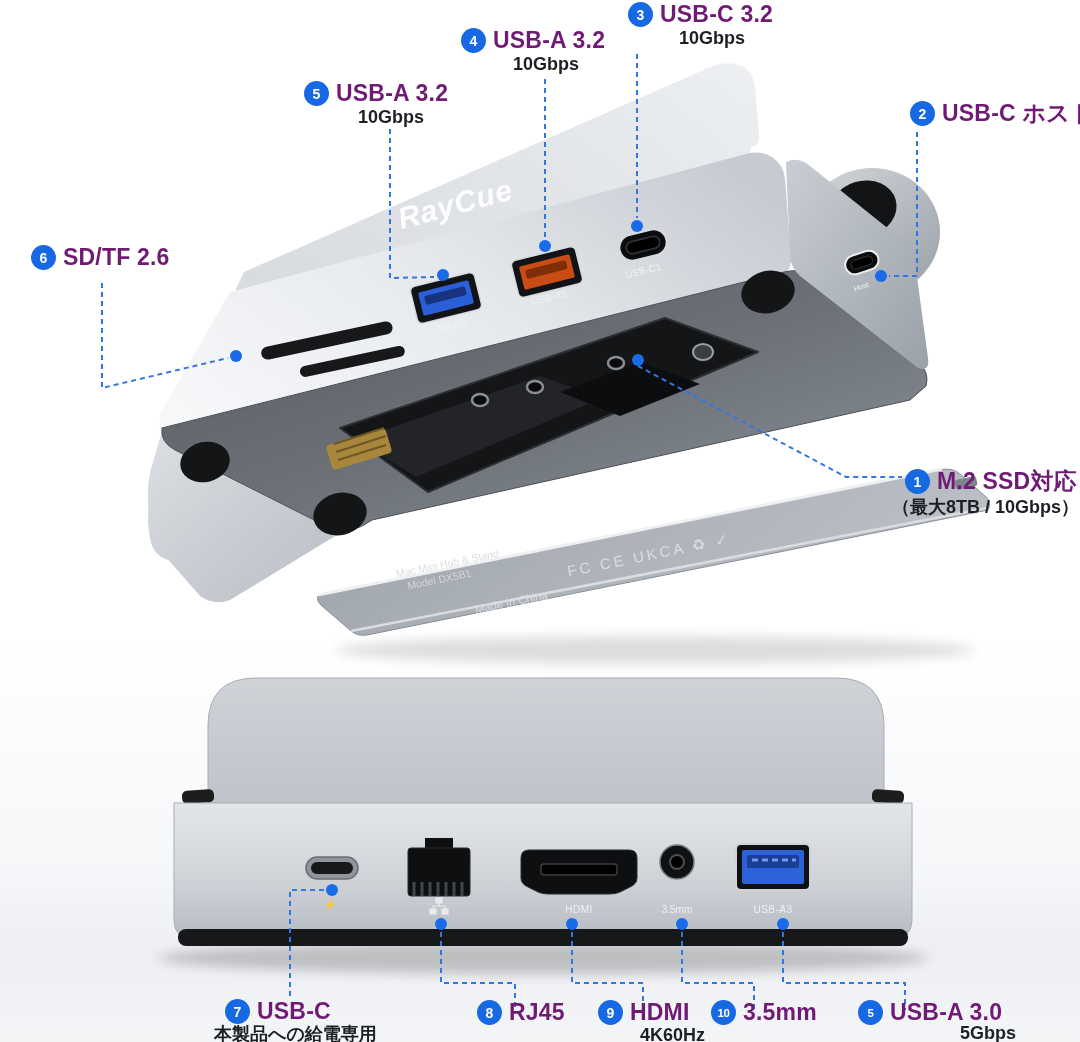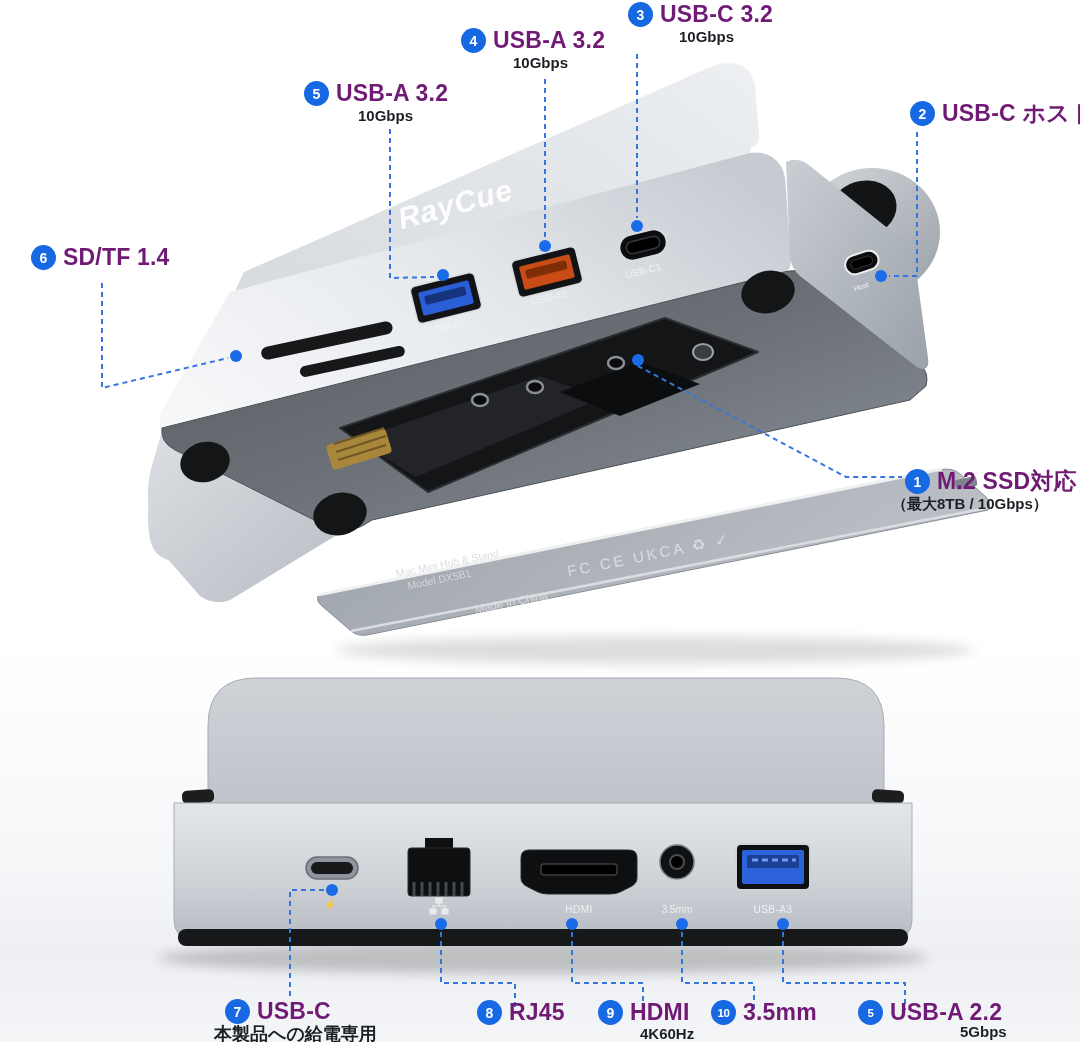--- a/index.html
+++ b/index.html
@@ -21,21 +21,21 @@
     width:25px;height:25px;border-radius:50%;
     background:#1668e3;color:#ffffff;
     display:inline-flex;align-items:center;justify-content:center;
     font-size:14px;font-weight:700;flex:0 0 auto;
   }
   .badge.two{font-size:11.5px;letter-spacing:-.5px;}
   .callout-title{
     font-size:23px;font-weight:700;color:#701a75;letter-spacing:.2px;
   }
   .callout-sub{
-    position:absolute;font-size:15px;font-weight:600;color:#1c1f24;
+    position:absolute;font-size:18px;font-weight:600;color:#1c1f24;
     white-space:nowrap;z-index:5;
   }
   .callout-sub.jp{font-size:18px;}
 </style>
 </head>
 <body>
 
 <div id="floor-tint"></div>
 
 <svg id="scene-svg" width="1080" height="1042" viewBox="0 0 1080 1042">
@@ -260,21 +260,21 @@
 </div>
 <div class="callout-sub" style="left:358px;top:107px">10Gbps</div>
 
 <div class="callout" style="left:910px;top:98px">
   <span class="badge">2</span>
   <span class="callout-title">USB-C ホスト</span>
 </div>
 
 <div class="callout" style="left:31px;top:244px">
   <span class="badge">6</span>
-  <span class="callout-title">SD/TF 1.4</span>
+  <span class="callout-title">SD/TF 2.6</span>
 </div>
 
 <div class="callout" style="left:905px;top:466px">
   <span class="badge">1</span>
   <span class="callout-title">M.2 SSD対応</span>
 </div>
 <div class="callout-sub" style="left:892px;top:495px">（最大8TB / 10Gbps）</div>
 
 <div class="callout" style="left:225px;top:998px">
   <span class="badge">7</span>
@@ -294,15 +294,15 @@
 </div>
 <div class="callout-sub" style="left:640px;top:1025px">4K60Hz</div>
 
 <div class="callout" style="left:711px;top:999px">
   <span class="badge two">10</span>
   <span class="callout-title">3.5mm</span>
 </div>
 
 <div class="callout" style="left:858px;top:999px">
   <span class="badge two">5</span>
-  <span class="callout-title">USB-A 2.2</span>
+  <span class="callout-title">USB-A 3.0</span>
 </div>
 <div class="callout-sub" style="left:960px;top:1023px">5Gbps</div>
 
 </body></html>

